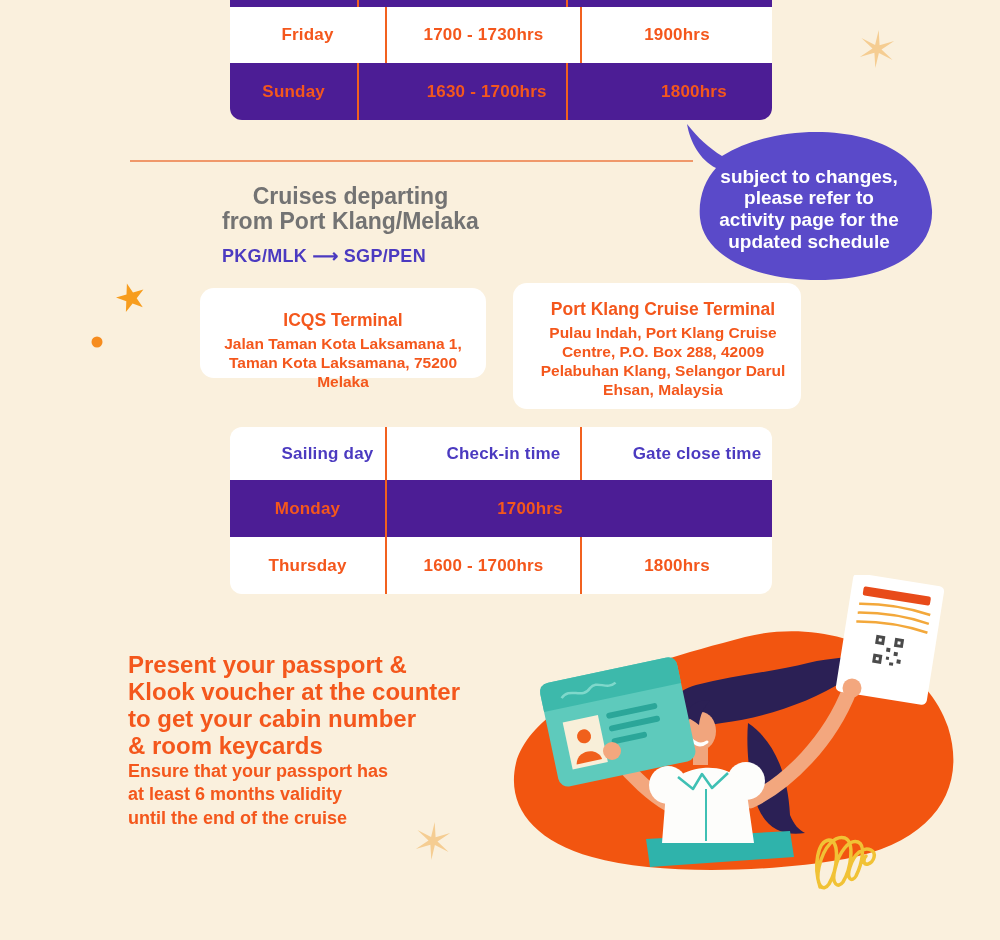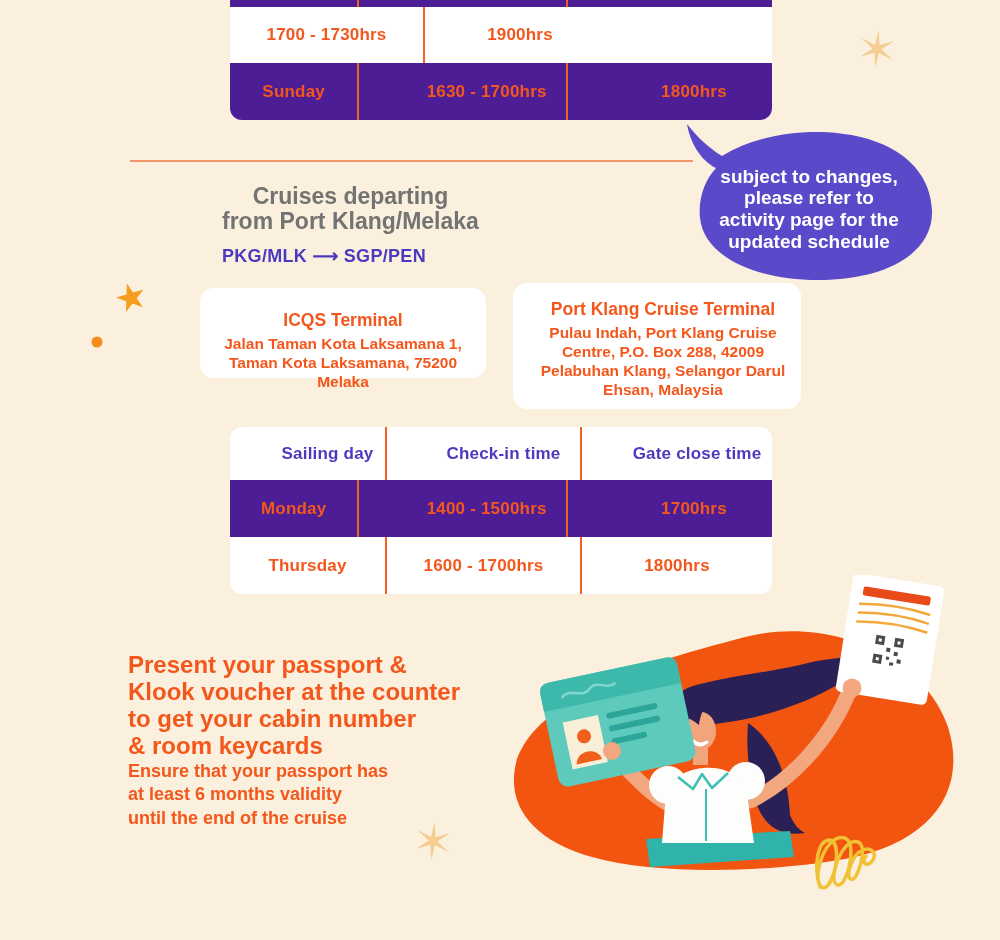--- a/index.html
+++ b/index.html
@@ -55,20 +55,21 @@
 
 <div class="page">
 
   <div class="itable top">
     <div class="trow g strip">
       <div class="tcell c1 div"></div>
       <div class="tcell c2 div"></div>
       <div class="tcell c3"></div>
     </div>
     <div class="trow w r56">
+      <div class="tcell c1 div">Friday</div>
       <div class="tcell c2 div">1700 - 1730hrs</div>
       <div class="tcell c3">1900hrs</div>
     </div>
     <div class="trow g r57">
       <div class="tcell c1 div">Sunday</div>
       <div class="tcell c2 div">1630 - 1700hrs</div>
       <div class="tcell c3">1800hrs</div>
     </div>
   </div>
 
@@ -103,21 +104,20 @@
   </div>
 
   <div class="itable main">
     <div class="trow w r53 hrow">
       <div class="tcell c1 div">Sailing day</div>
       <div class="tcell c2 div">Check-in time</div>
       <div class="tcell c3">Gate close time</div>
     </div>
     <div class="trow g r57">
       <div class="tcell c1 div">Monday</div>
-      <div class="tcell c2 div">1400 - 1500hrs</div>
       <div class="tcell c3">1700hrs</div>
     </div>
     <div class="trow w r57">
       <div class="tcell c1 div">Thursday</div>
       <div class="tcell c2 div">1600 - 1700hrs</div>
       <div class="tcell c3">1800hrs</div>
     </div>
   </div>
 
   <div class="inst-title">Present your passport &amp;

